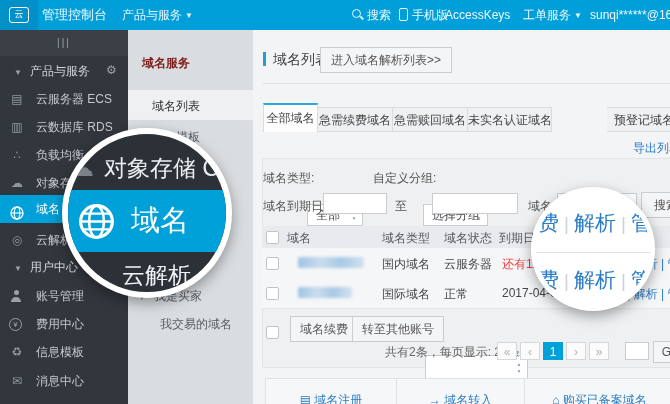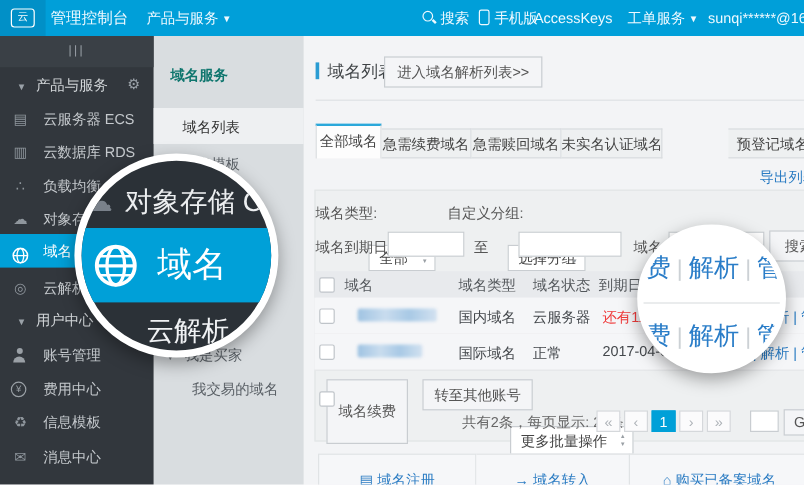--- a/index.html
+++ b/index.html
@@ -27,21 +27,21 @@
   .sb-item .ic{position:absolute;left:8px;top:0;width:18px;text-align:center;color:#8f969d;font-size:12px;}
   .sb-item .lb{position:absolute;left:36px;top:0;}
   .sb-item.active{background:#00a0d8;color:#fff;}
   .sb-item.active .ic{color:#fff;}
   .icon-person{position:absolute;left:10px;top:8px;width:12px;height:12px;}
   .icon-person::before{content:"";position:absolute;top:0;left:3.5px;width:5px;height:5px;border-radius:50%;background:#9aa0a6;}
   .icon-person::after{content:"";position:absolute;bottom:0;left:1px;width:10px;height:5px;border-radius:5px 5px 0 0;background:#9aa0a6;}
   .icon-yen{position:absolute;left:9px;top:8px;width:11px;height:11px;border:1px solid #9aa0a6;border-radius:50%;color:#9aa0a6;font-size:8px;line-height:11px;text-align:center;}
   
   .subnav{left:128px;top:30px;width:125px;height:374px;background:#d9dde0;z-index:4;}
-  .sn-header{left:142px;top:55px;font-weight:bold;color:#0f766e;z-index:5;}
+  .sn-header{left:142px;top:55px;font-weight:bold;color:#7f1d1d;z-index:5;}
   .sn-sel{left:128px;top:90px;width:125px;height:30px;background:#eef0f2;z-index:5;}
   .sn-sel-lb{left:152px;top:98px;color:#333;z-index:6;}
   .sn-item{color:#5a6066;z-index:5;white-space:nowrap;}
   
   .main-bg{left:253px;top:30px;width:417px;height:374px;background:#f3f4f6;z-index:1;}
   .title-bar{left:263px;top:52px;width:3px;height:14px;background:#2a9cd3;z-index:3;}
   .page-title{left:273px;top:51px;font-size:14px;color:#3f4346;z-index:3;}
   .btn{border:1px solid #c9cdd1;background:#f4f5f7;color:#555;text-align:center;z-index:3;white-space:nowrap;}
   .hr1{left:263px;top:83px;width:420px;height:1px;background:#dee1e4;z-index:2;}
   .tab{top:107px;height:25px;line-height:25px;text-align:center;background:#eef0f1;border:1px solid #d9dcdf;border-left:none;color:#444;z-index:3;box-sizing:border-box;white-space:nowrap;overflow:hidden;}
@@ -225,24 +225,23 @@
   <div class="abs trow" style="top:278px;">
     <div class="checkbox" style="position:absolute;left:4px;top:9px;"></div>
     <div class="blurbox" style="position:absolute;left:36px;top:9px;width:54px;"></div>
     <span class="td" style="left:120px;">国际域名</span>
     <span class="td" style="left:182px;">正常</span>
     <span class="td" style="left:240px;">2017-04-02</span>
     <span class="td acts" style="left:338px;">续费 | 解析 | 管理</span>
   </div>
 
   <div class="abs checkbox" style="left:266px;top:326px;"></div>
-  <div class="abs btn" style="left:272px;top:316px;height:24px;line-height:24px;padding:14px 9px;">域名续费</div>
+  <div class="abs btn" style="left:290px;top:316px;height:24px;line-height:24px;padding:0 9px;">域名续费</div>
   <div class="abs btn" style="left:352px;top:316px;height:24px;line-height:24px;padding:0 9px;">转至其他账号</div>
   <div class="abs select" style="left:425px;top:316px;width:103px;height:24px;">
-      <span class="val" style="line-height:24px;">更多批量操作</span>
       <span class="sel-arrows" style="top:5px;">
         <span>▲</span>
         <span>▼</span>
       </span>
     </div>
 
   <div class="abs summary" style="left:385px;top:344px;">共有2条，每页显示: 20条</div>
   <div class="abs pgbox" style="left:497px;">«</div>
   <div class="abs pgbox" style="left:520px;">‹</div>
   <div class="abs pgbox cur" style="left:543px;">1</div>

